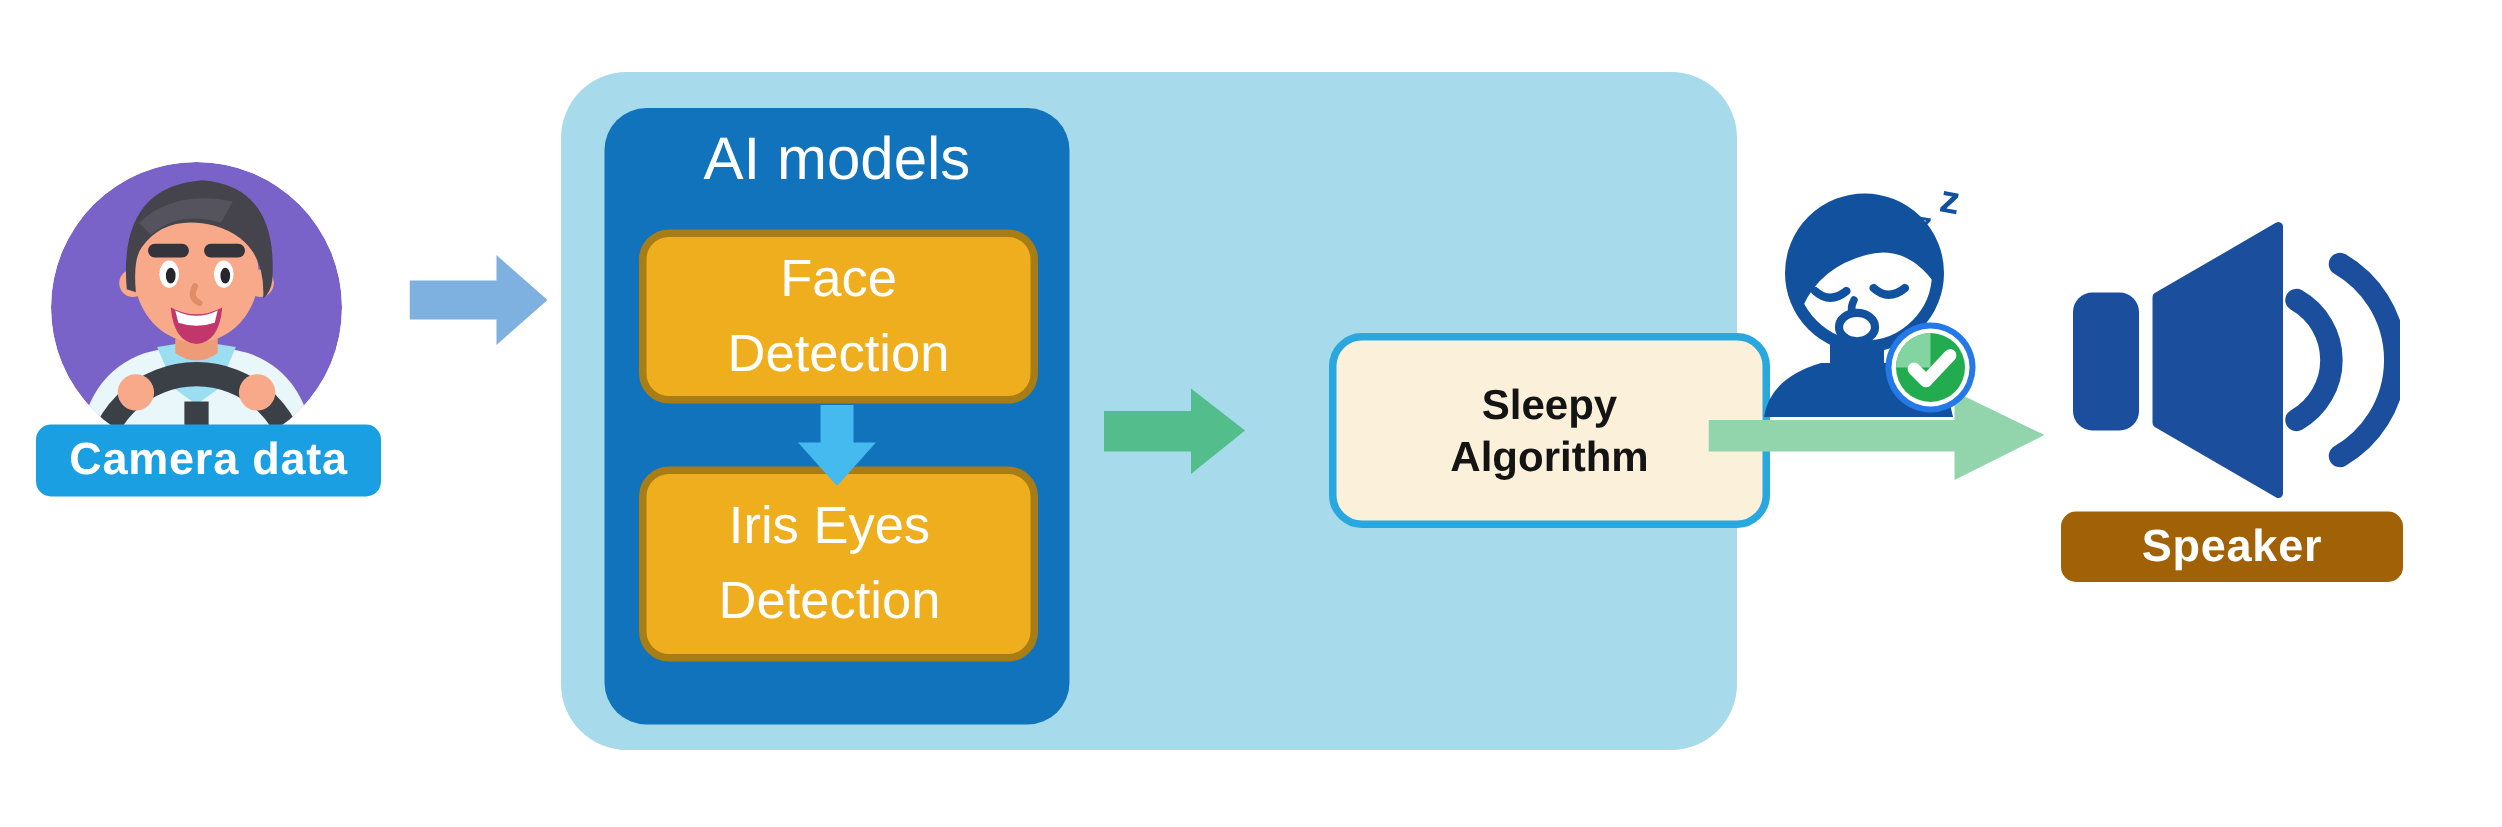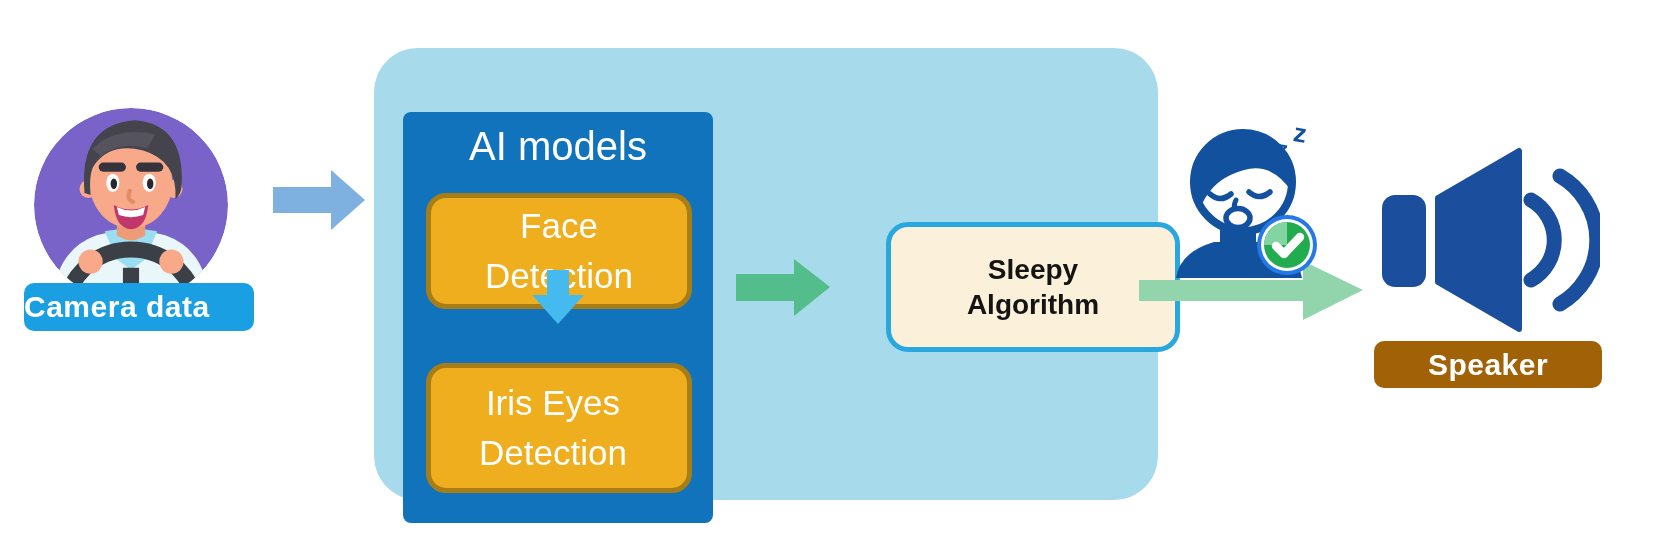--- a/index.html
+++ b/index.html
@@ -6,50 +6,50 @@
   .canvas{
     position:relative;width:1668px;height:551px;background:#ffffff;overflow:hidden;
     font-family:"Liberation Sans", sans-serif;
   }
   .abs{position:absolute;}
 
   
   .avatar-svg{left:34px;top:108px;width:194px;height:194px;}
   .camera-label{
     left:24px;top:283px;width:230px;height:48px;background:#1B9FE3;border-radius:10px;
-    display:flex;align-items:center;color:#ffffff;
+    display:flex;align-items:center;justify-content:center;color:#ffffff;
     font-size:30px;font-weight:bold;letter-spacing:0.5px;
   }
 
   
   .arrow-blue{left:273px;top:170px;width:92px;height:60px;}
   .arrow-green-1{left:736px;top:259px;width:94px;height:57px;}
   .arrow-green-2{left:1139px;top:261px;width:224px;height:59px;}
   .arrow-down{left:532px;top:270px;width:52px;height:54px;}
 
   
   .pipeline-container{
     left:374px;top:48px;width:784px;height:452px;background:#A7DAEB;border-radius:44px;
   }
 
   
   .ai-box{
-    position:absolute;left:29px;top:24px;width:310px;height:411px;background:#1173BB;border-radius:8px;margin-top:40px;
+    position:absolute;left:29px;top:24px;width:310px;height:411px;background:#1173BB;border-radius:28px;
   }
   .ai-title{
     position:absolute;left:0;top:12px;width:100%;text-align:center;color:#ffffff;
     font-size:40px;font-weight:400;
   }
   .model-box{
     position:absolute;left:23px;width:266px;background:#EFAE1E;border:5px solid #A97D15;border-radius:20px;
     box-sizing:border-box;display:flex;align-items:center;justify-content:center;text-align:center;
     color:#ffffff;font-size:35px;line-height:1.42;padding:0 28px;
   }
   .model-box.face{top:81px;height:116px;}
-  .model-box.iris{top:251px;height:130px;padding-left:16px;}
+  .model-box.iris{top:239px;height:130px;padding-left:16px;}
 
   
   .sleepy-box{
     left:838px;top:222px;width:294px;height:130px;background:#FBF0D9;border:5px solid #29A7DF;
     border-radius:22px;box-sizing:border-box;display:flex;align-items:center;justify-content:center;
     text-align:center;color:#141414;font-size:28px;font-weight:bold;line-height:1.25;padding:0 55px;margin-left:48px;
   }
 
   
   .sleepy-icon-svg{left:1172px;top:106px;width:152px;height:172px;}

